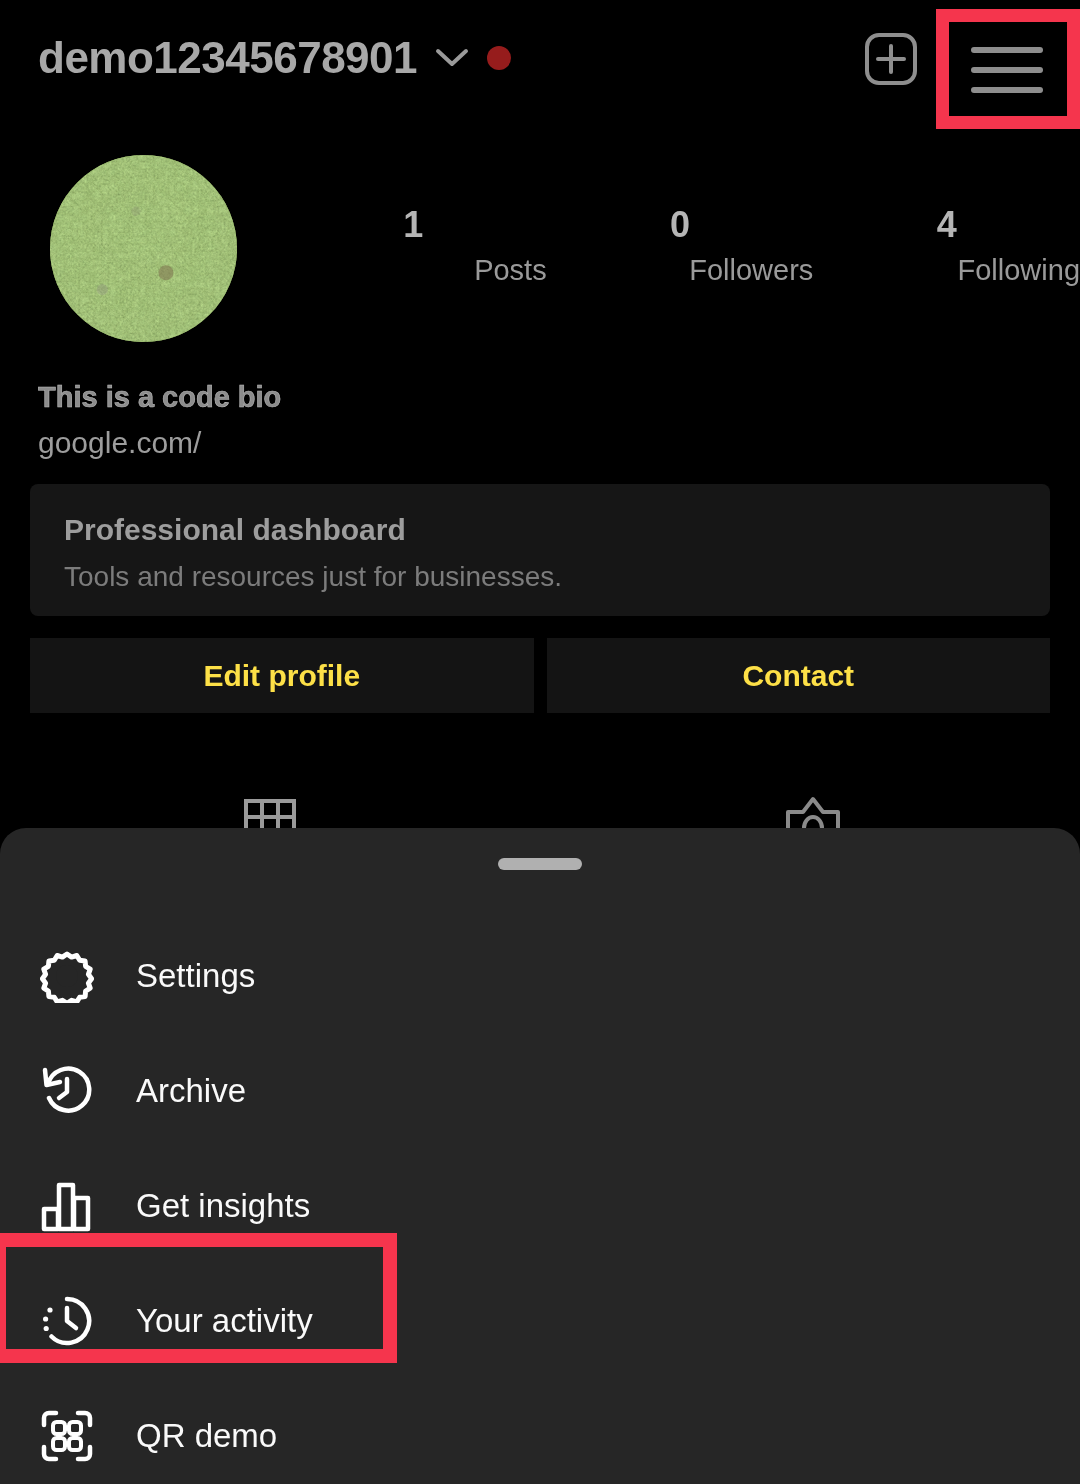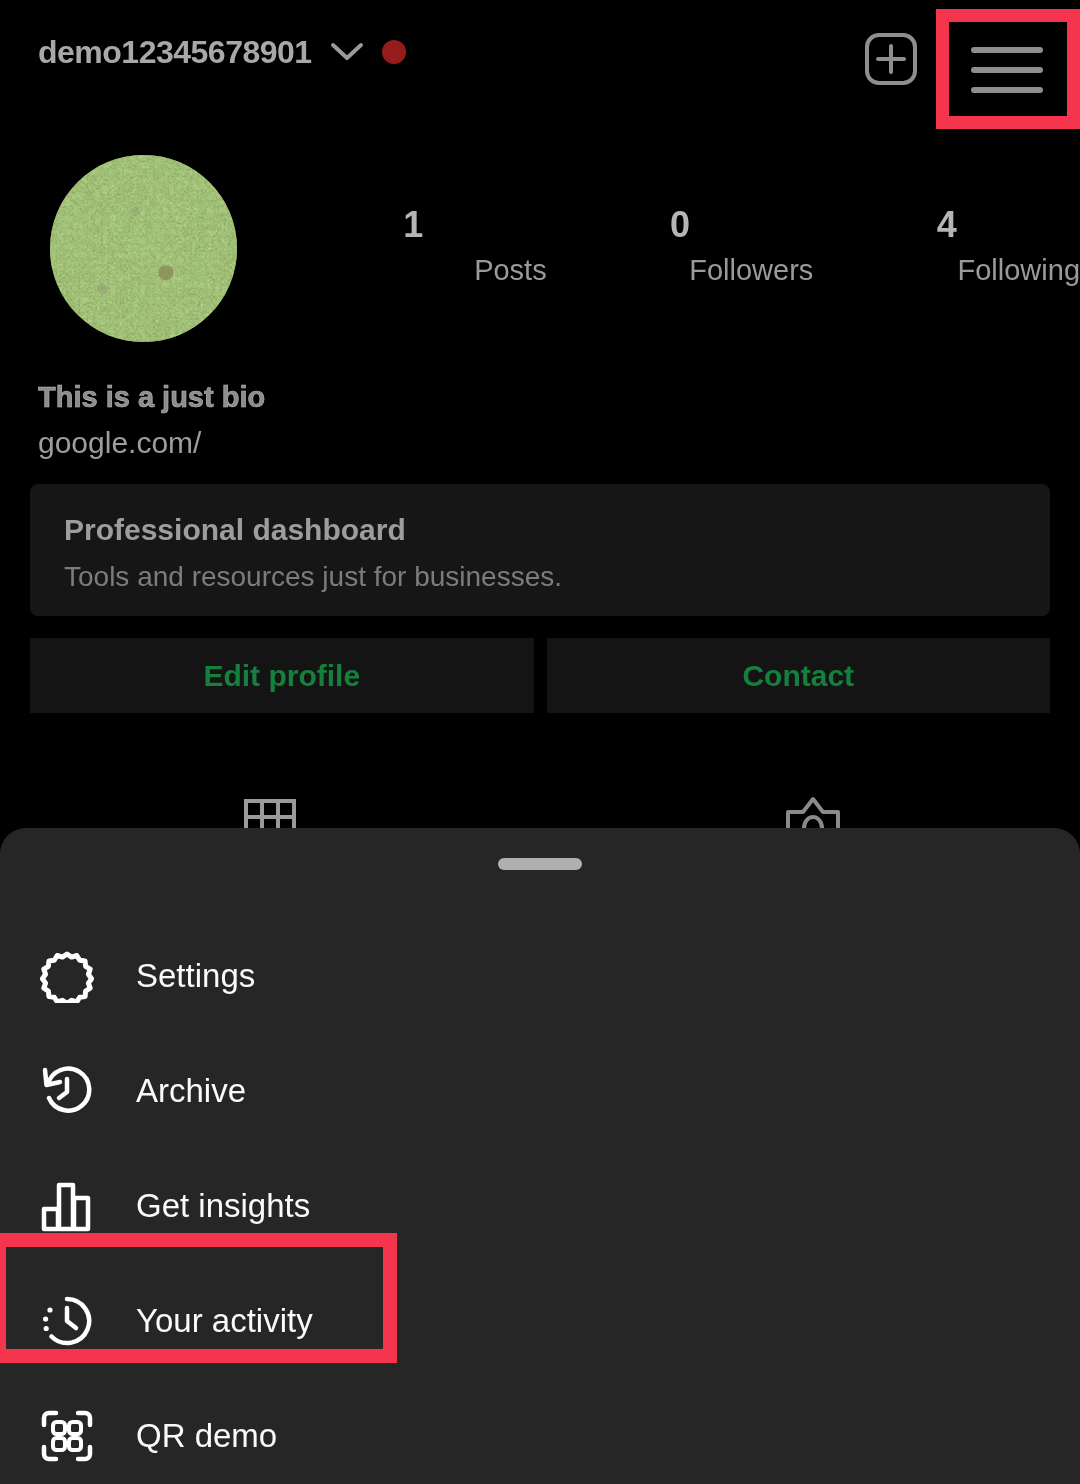--- a/index.html
+++ b/index.html
@@ -13,21 +13,21 @@
 
   
   #header {
     position:absolute; left:0; top:0; width:1080px; height:140px;
   }
   #username-group {
     position:absolute; left:38px; top:36px;
     display:flex; align-items:center; gap:18px;
   }
   #username {
-    font-size:32px; font-weight:bold; color:#a8a8a8;
+    font-size:44px; font-weight:bold; color:#a8a8a8;
     letter-spacing:-0.5px; line-height:1;
   }
   #chevron-down { display:block; }
   #badge-dot {
     width:24px; height:24px; border-radius:50%;
     background:#961c1c;
   }
   #add-button {
     position:absolute; left:864px; top:32px;
     width:54px; height:54px;
@@ -98,21 +98,21 @@
 
   
   #actions {
     position:absolute; left:30px; top:638px;
     width:1020px; height:75px;
     display:flex; gap:13px;
   }
   .act-btn {
     flex:1; background:#141414;
     display:flex; align-items:center; justify-content:center;
-    font-size:30px; font-weight:bold; color:#15803d;
+    font-size:30px; font-weight:bold; color:#fde047;
   }
 
   
   #tabs { position:absolute; left:0; top:790px; width:1080px; height:70px; }
   #tab-grid { position:absolute; left:243px; top:8px; }
   #tab-tagged { position:absolute; left:783px; top:4px; }
 
   
   #sheet {
     position:absolute; left:0; top:828px; width:1080px; height:656px;
@@ -214,21 +214,21 @@
       <div class="stat-num">0</div>
       <div class="stat-label">Followers</div>
     </div>
     <div class="stat">
       <div class="stat-num">4</div>
       <div class="stat-label">Following</div>
     </div>
   </div>
 
   <div id="bio">
-    <div id="bio-text">This is a just bio</div>
+    <div id="bio-text">This is a code bio</div>
     <div id="bio-link">google.com/</div>
   </div>
 
   <div id="pro-card">
     <div id="pro-title">Professional dashboard</div>
     <div id="pro-sub">Tools and resources just for businesses.</div>
   </div>
 
   <div id="actions">
     <div class="act-btn">Edit profile</div>

